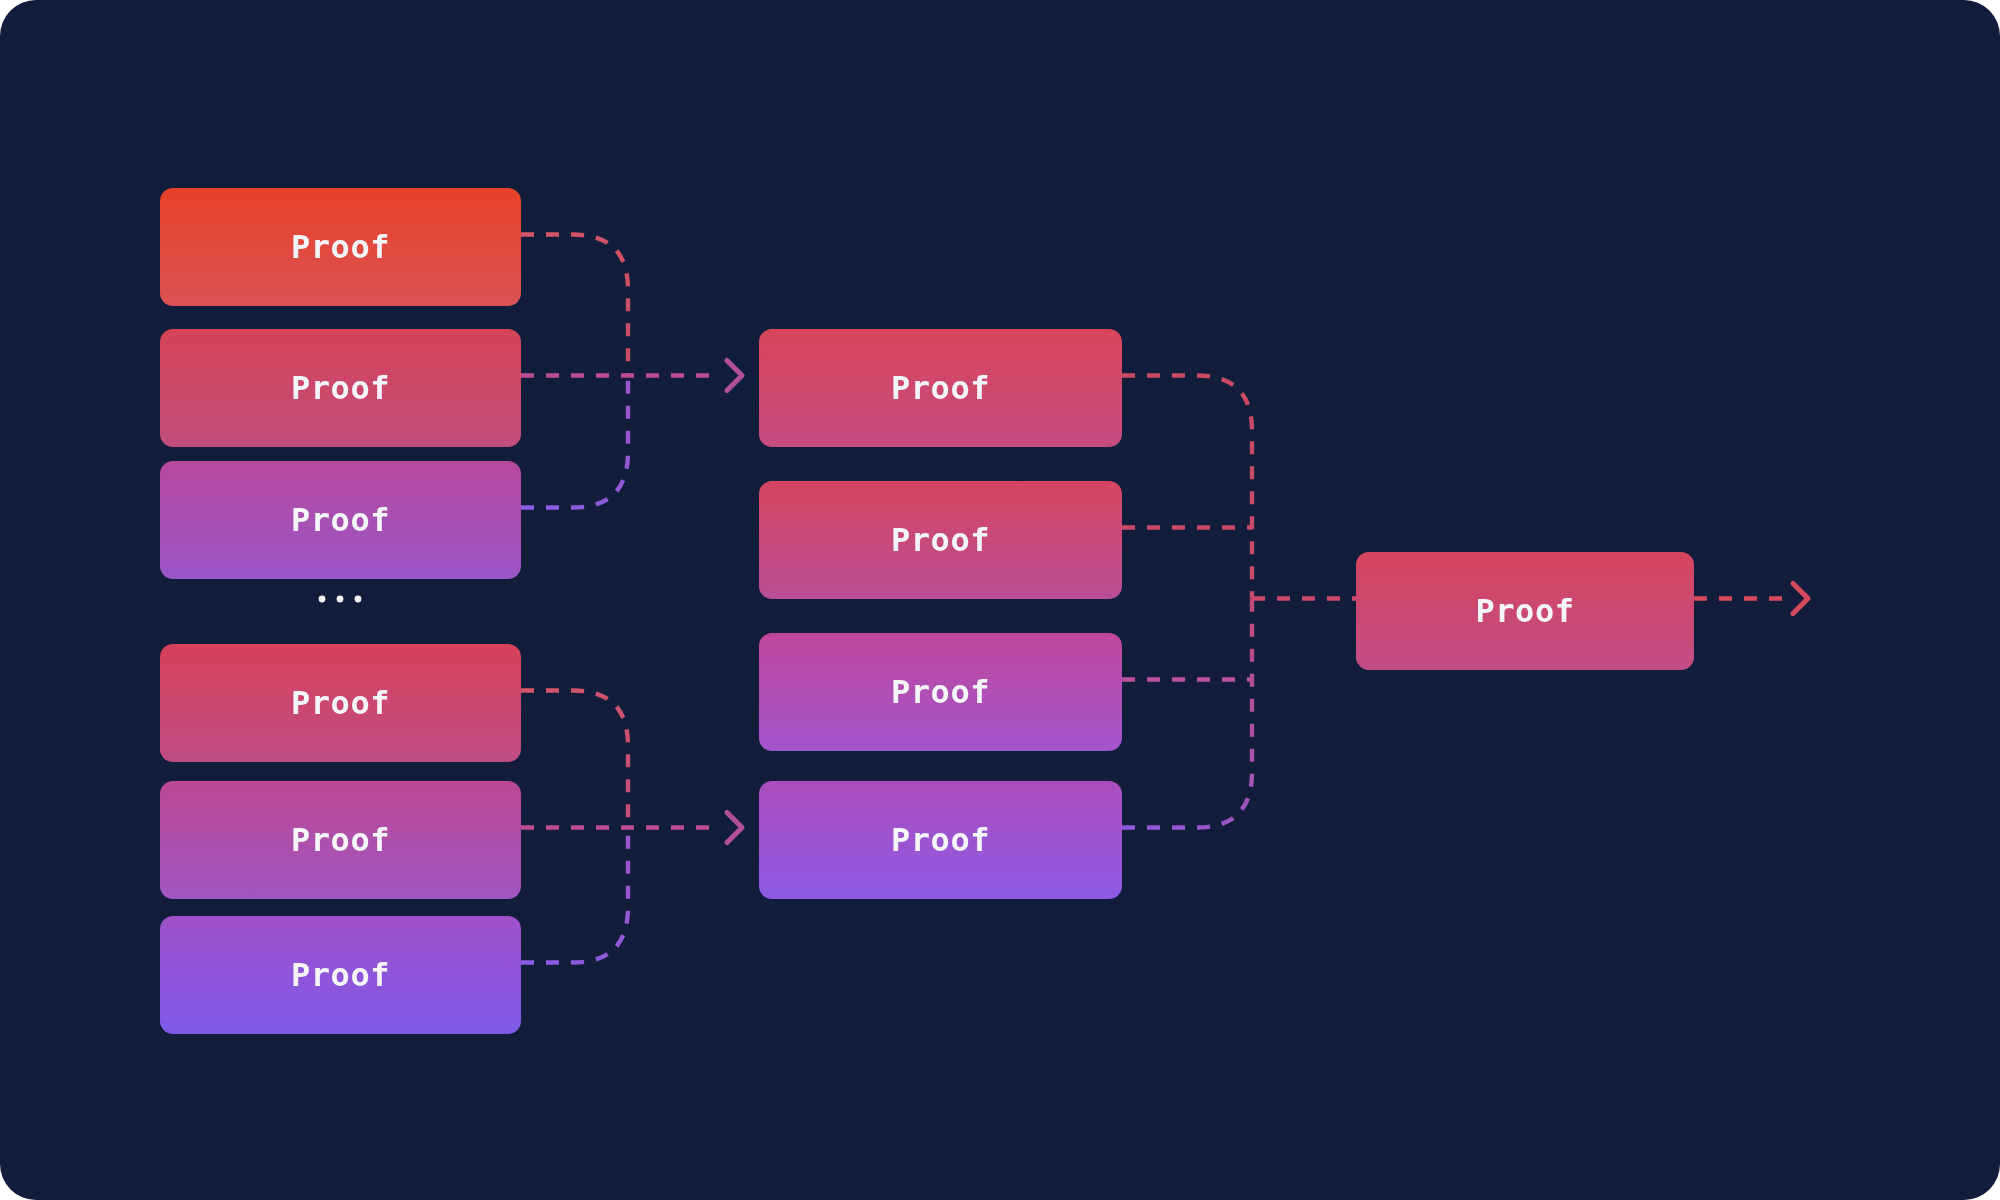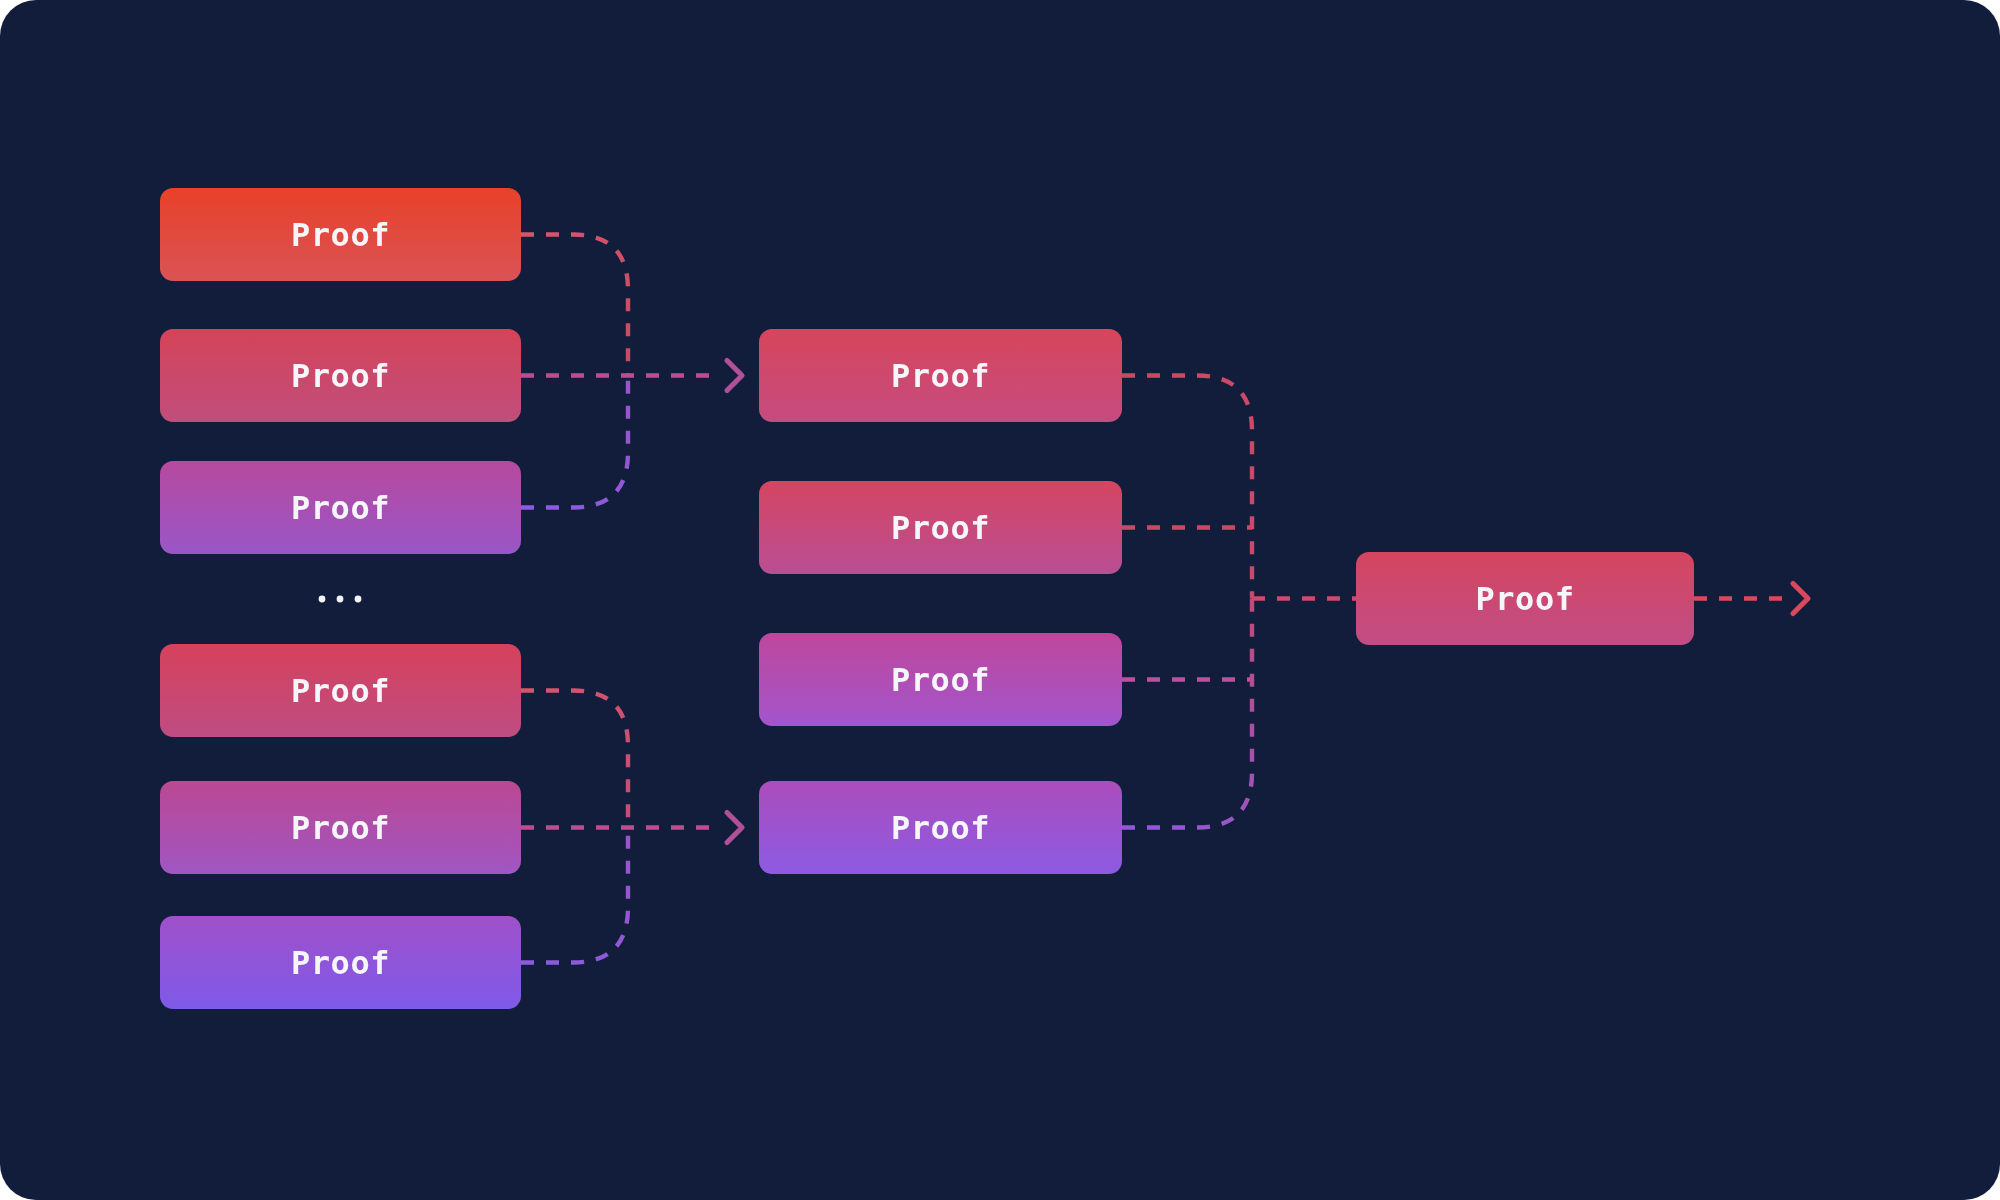--- a/index.html
+++ b/index.html
@@ -14,21 +14,21 @@
     position: absolute;
     left: 0; top: 0;
     width: 2000px;
     height: 1200px;
     background: #111d3a;
     border-radius: 36px;
     overflow: hidden;
   }
   .node {
     position: absolute;
-    height: 93px;
+    height: 118px;
     border-radius: 13px;
     display: flex;
     align-items: center;
     justify-content: center;
     color: #f5f6fa;
     font-size: 32px;
     font-weight: 600;
     letter-spacing: 0.5px;
   }
   .w-left  { width: 361px; left: 160px; }

